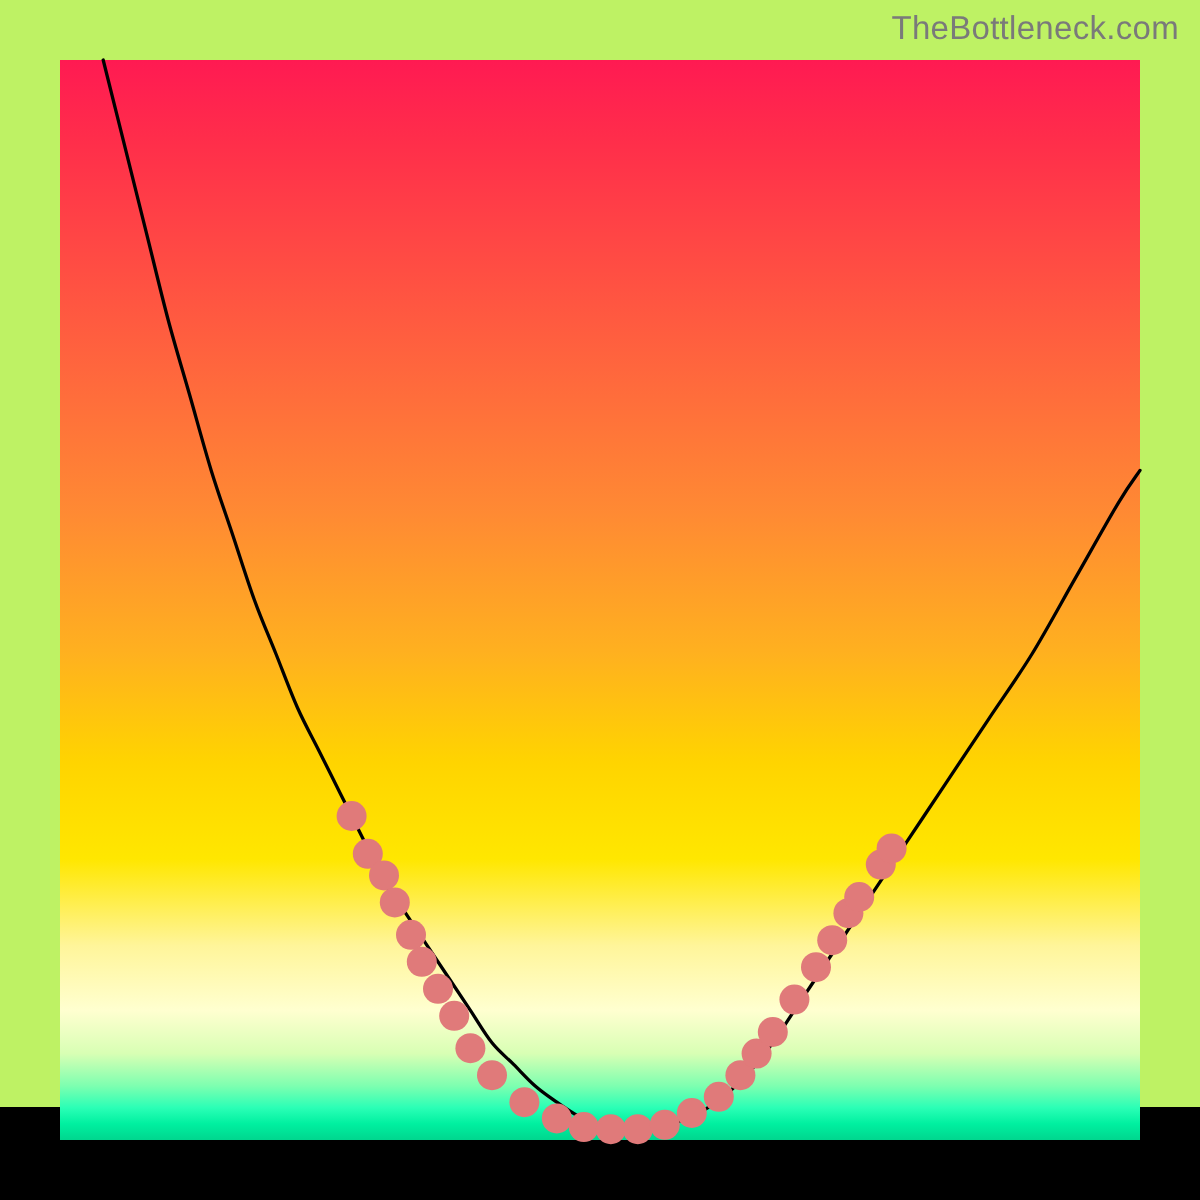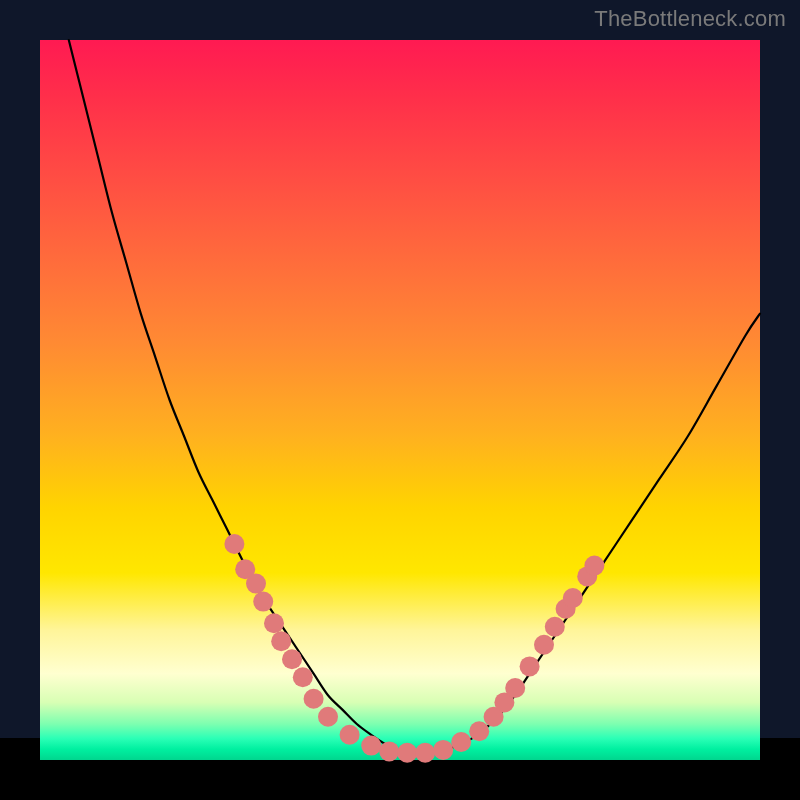--- a/index.html
+++ b/index.html
@@ -10,21 +10,21 @@
     background: #000;
     overflow: hidden;
     font-family: Arial, Helvetica, sans-serif;
   }
   .frame {
     position: absolute;
     left: 0;
     top: 0;
     width: 800px;
     height: 738px;
-    background: #0f172a;
+    background: #bef264;
   }
   .plot-area {
     position: absolute;
     left: 40px;
     top: 40px;
     width: 720px;
     height: 720px;
     
     background: linear-gradient(to bottom,
       #ff1a52 0%,

